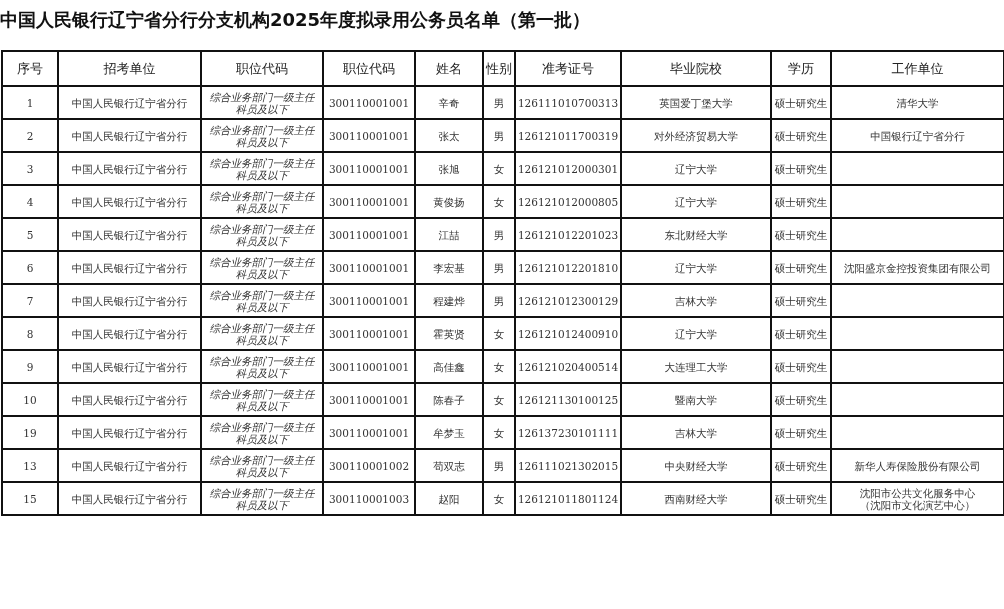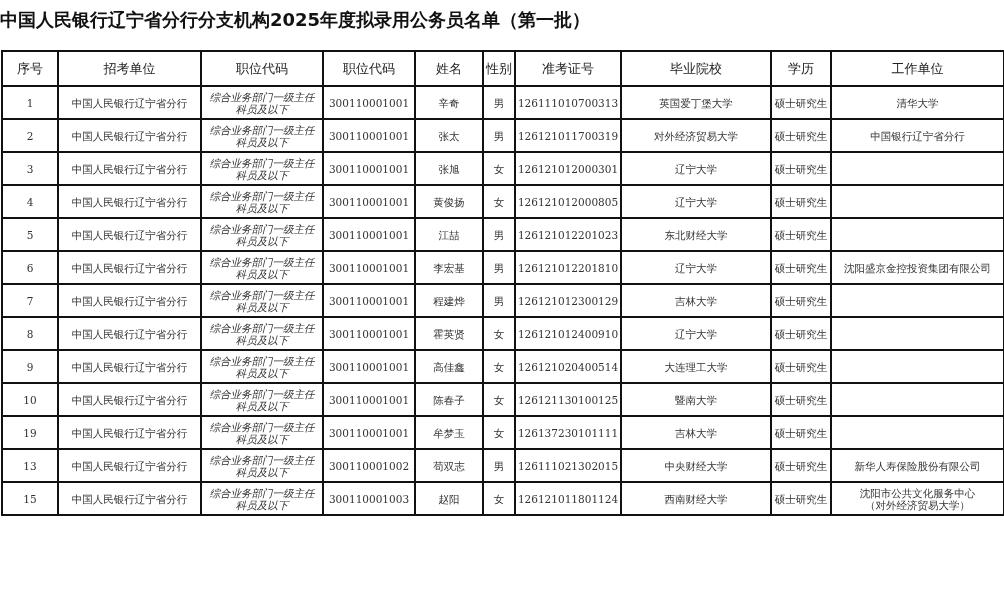--- a/index.html
+++ b/index.html
@@ -275,17 +275,17 @@
           <div>科员及以下</div>
         </td>
         <td>300110001003</td>
         <td>赵阳</td>
         <td>女</td>
         <td>126121011801124</td>
         <td>西南财经大学</td>
         <td>硕士研究生</td>
         <td class="work">
           <div>沈阳市公共文化服务中心</div>
-          <div>（对外经济贸易大学）</div>
+          <div>（沈阳市文化演艺中心）</div>
         </td>
       </tr>
     </tbody>
 </table>
 
 </body></html>

